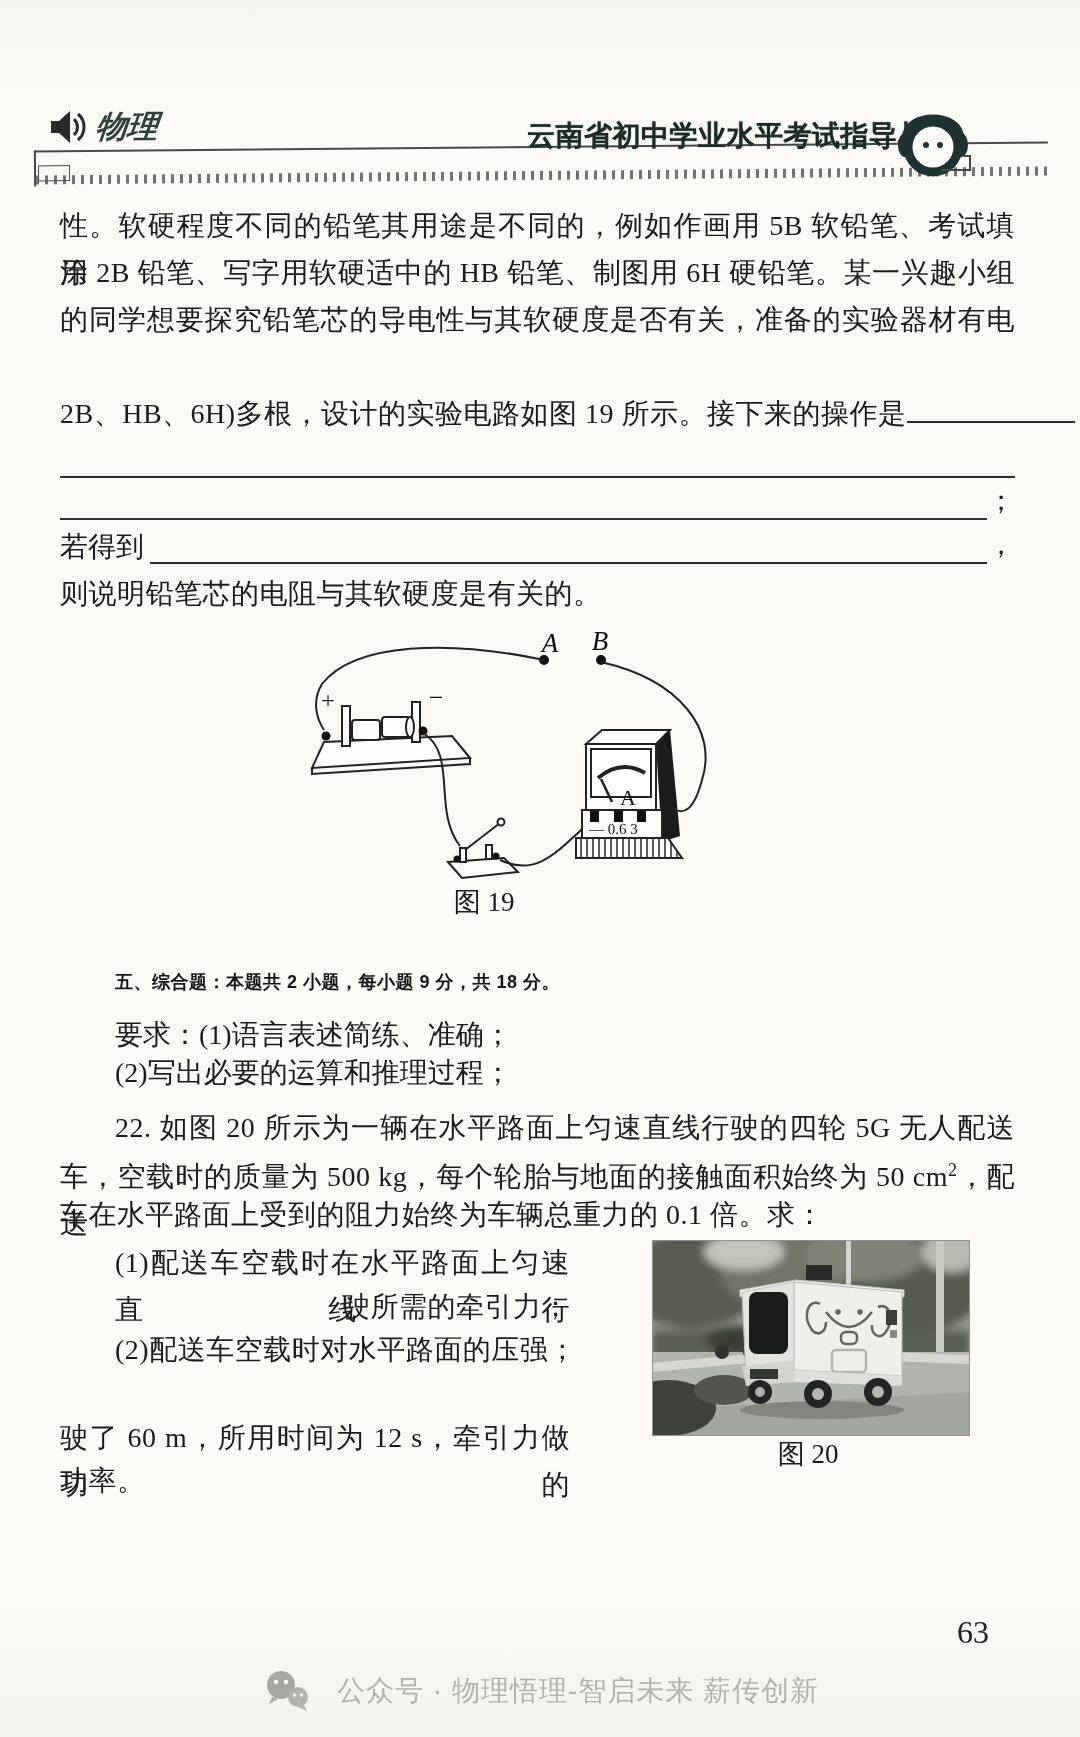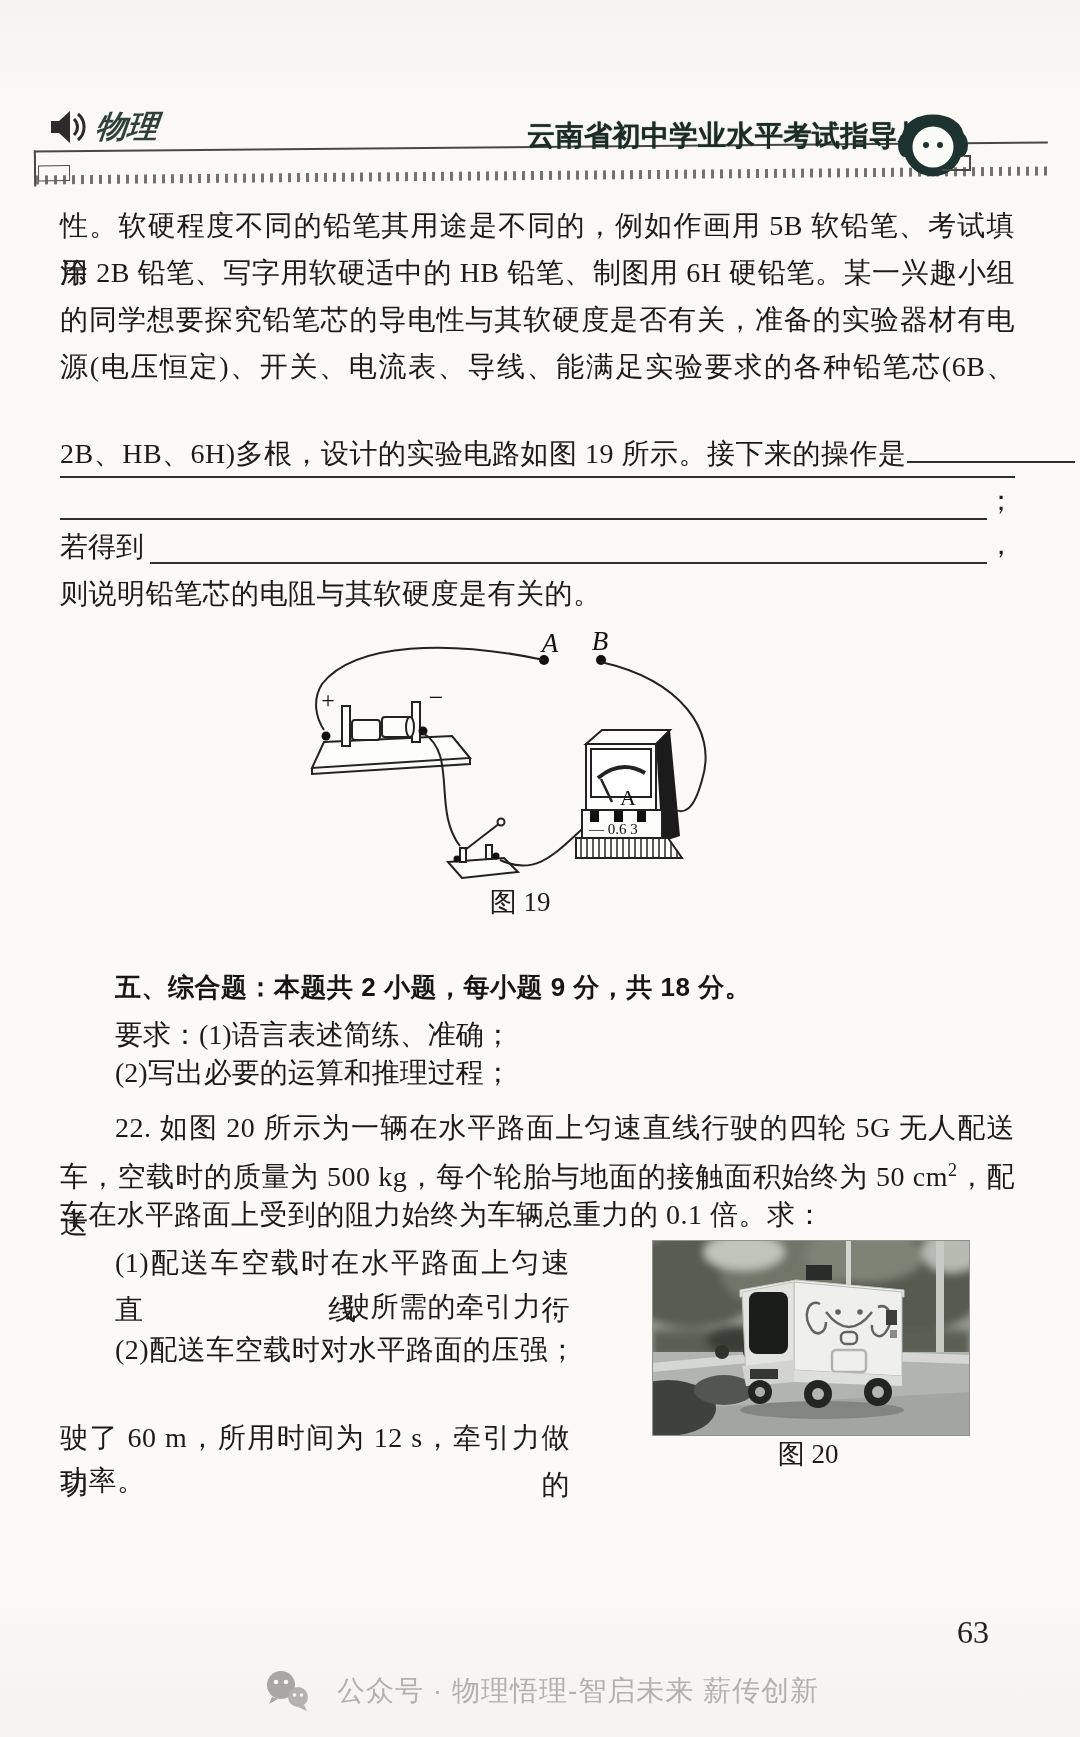--- a/index.html
+++ b/index.html
@@ -22,21 +22,21 @@
   
   .tline{position:absolute;left:60px;width:955px;height:47px;font-size:28px;line-height:47px;
          letter-spacing:.5px;white-space:nowrap;}
   .just{white-space:normal;text-align:justify;text-align-last:justify;}
   .blank-tail{display:inline-block;width:168px;height:24px;border-bottom:2px solid #2f2f2f;vertical-align:baseline;}
   .blankrow{position:absolute;left:60px;width:955px;height:38px;display:flex;align-items:flex-end;
             font-size:28px;line-height:38px;}
   .blankrow .bl{flex:1;border-bottom:2px solid #2f2f2f;height:100%;}
   .caption{position:absolute;font-size:27px;text-align:center;}
   .h-bold{position:absolute;font-family:"Liberation Sans","DejaVu Sans",sans-serif;
-          font-weight:700;font-size:26px;color:#161616;letter-spacing:.5px;white-space:nowrap;}
+          font-weight:700;font-size:18px;color:#161616;letter-spacing:.5px;white-space:nowrap;}
   .reqrow{position:absolute;display:flex;justify-content:space-between;font-size:28px;white-space:nowrap;}
   sup{font-size:18px;}
   
   .pageno{position:absolute;left:957px;top:1614px;font-size:32px;color:#222;}
   .footer{position:absolute;left:0;top:1668px;width:1080px;display:flex;justify-content:center;
           align-items:center;gap:24px;color:#b2b1ae;
           font-family:"Liberation Sans","DejaVu Sans",sans-serif;font-size:28px;letter-spacing:1px;}
   svg text{font-family:"Liberation Serif","DejaVu Serif",serif;}
 </style>
 </head>
@@ -68,22 +68,21 @@
       <circle cx="39" cy="51" r="25" fill="#fbfbf8" stroke="#1e332f" stroke-width="9"></circle>
       <circle cx="32" cy="49" r="3" fill="#1e332f"></circle>
       <circle cx="46" cy="49" r="3" fill="#1e332f"></circle>
       <path d="M70 60 h6 v14 h-28" stroke="#474747" stroke-width="2" fill="none"></path>
     </svg>
   </div>
 
   <div class="tline just" style="top:202px;">性。软硬程度不同的铅笔其用途是不同的，例如作画用 5B 软铅笔、考试填涂</div>
   <div class="tline just" style="top:249px;">用 2B 铅笔、写字用软硬适中的 HB 铅笔、制图用 6H 硬铅笔。某一兴趣小组</div>
   <div class="tline just" style="top:296px;">的同学想要探究铅笔芯的导电性与其软硬度是否有关，准备的实验器材有电</div>
-  <div class="tline just" style="top:343px;">源(电压恒定)、开关、电流表、导线、能满足实验要求的各种铅笔芯(6B、</div>
-  <div class="tline" style="top:390px;margin-top:40px;"><span>2B、HB、6H)多根，设计的实验电路如图 19 所示。接下来的操作是</span><span class="blank-tail"></span></div>
+  <div class="tline" style="top:390px;"><span>2B、HB、6H)多根，设计的实验电路如图 19 所示。接下来的操作是</span><span class="blank-tail"></span></div>
 
   <div class="blankrow" style="top:440px;">
     <span class="bl"></span>
   </div>
   <div class="blankrow" style="top:482px;">
     <span class="bl"></span>
     <span>；</span>
   </div>
   <div class="blankrow" style="top:526px;">
     <span style="border:none;line-height:34px;text-align:right;">若得到</span>
@@ -148,21 +147,21 @@
 
       <path d="M341 50 C420 68 458 118 442 168 C434 198 424 204 412 196"></path>
     </g>
     <defs>
       <pattern id="hatch" width="6" height="8" patternUnits="userSpaceOnUse">
         <rect width="6" height="8" fill="#fdfdfb"></rect>
         <line x1="3" y1="0" x2="3" y2="8" stroke="#333" stroke-width="1.6"></line>
       </pattern>
     </defs>
   </svg>
-  <div class="caption" style="left:440px;top:884px;width:160px;">图 19</div>
+  <div class="caption" style="left:404px;top:884px;width:160px;">图 19</div>
 
   <div class="h-bold" style="left:115px;top:970px;">五、综合题：本题共 2 小题，每小题 9 分，共 18 分。</div>
   <div class="reqrow" style="left:115px;top:1016px;width:885px;flex-direction:column;">
     <span>要求：(1)语言表述简练、准确；</span>
     <span>(2)写出必要的运算和推理过程；</span>
   </div>
 
   <div class="tline just" style="left:115px;top:1104px;width:900px;">22. 如图 20 所示为一辆在水平路面上匀速直线行驶的四轮 5G 无人配送</div>
   <div class="tline just" style="top:1147px;"><span>车，空载时的质量为 500 kg，每个轮胎与地面的接触面积始终为 50 cm</span><sup>2</sup><span>，配送</span></div>
   <div class="tline" style="top:1191px;">车在水平路面上受到的阻力始终为车辆总重力的 0.1 倍。求：</div>

